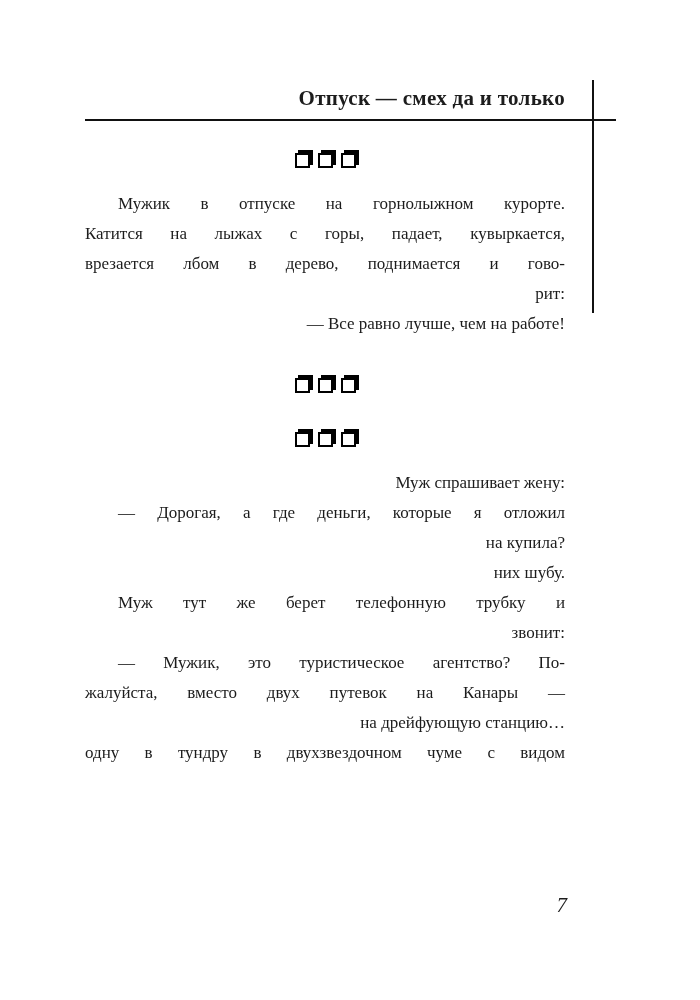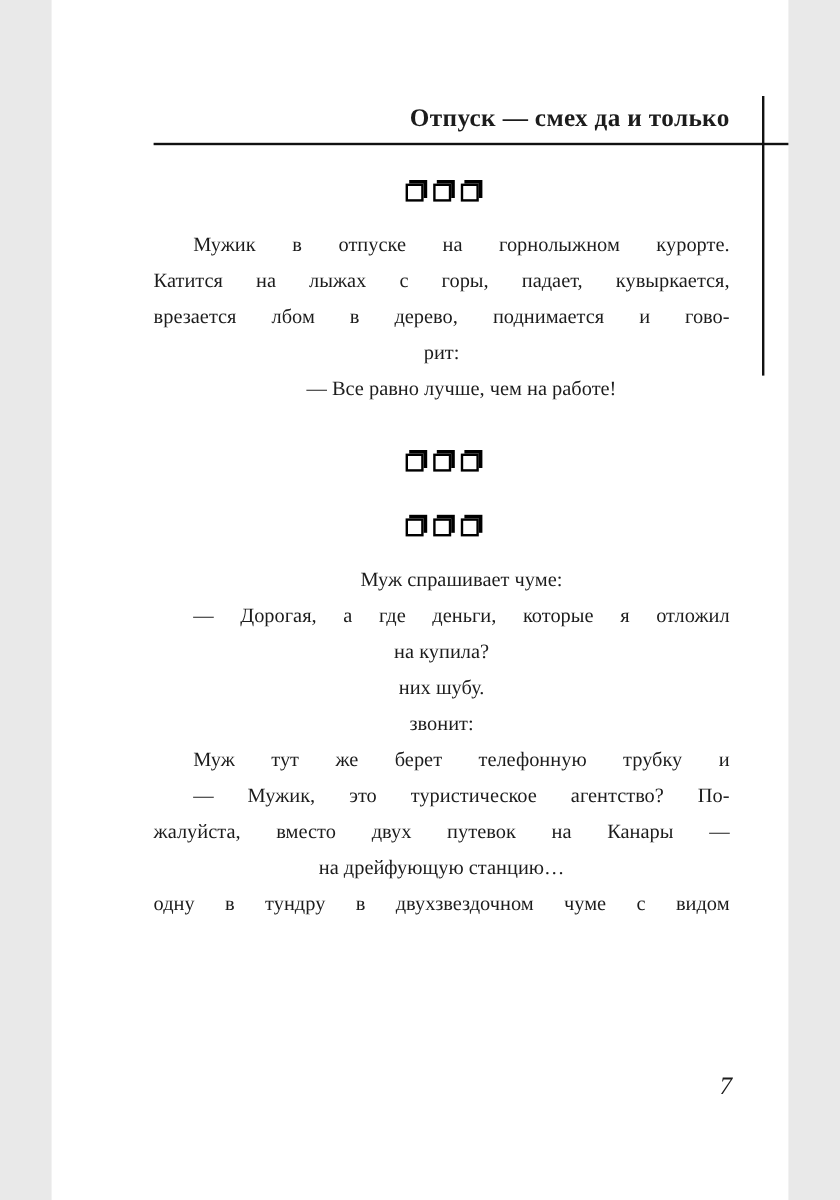--- a/index.html
+++ b/index.html
@@ -2,21 +2,21 @@
 <html lang="ru"><head>
 <meta charset="utf-8">
 <style>
   html, body {
     margin: 0;
     padding: 0;
     background: #e9e9e9;
   }
   .page {
     position: relative;
-    width: 614px;
+    width: 700px;
     height: 1000px;
     margin: 0 auto;
     background: #ffffff;
     font-family: "Liberation Serif", "DejaVu Serif", serif;
     color: #1c1c1c;
     overflow: hidden;
   }
   
   .running-head {
     position: absolute;
@@ -72,21 +72,21 @@
     width: 11px;
     height: 11px;
     background: #ffffff;
     border: 2px solid #000000;
     box-shadow: 3px -3px 0 0 #000000;
   }
   .para {
     margin: 0;
   }
   .line {
-    text-align: center;
+    text-align: right;
     white-space: nowrap;
   }
   .line.j {
     text-align: justify;
     text-align-last: justify;
     white-space: normal;
     word-spacing: 0.05em;
   }
   .line.first {
     text-indent: 33px;
@@ -133,32 +133,32 @@
         <span class="sq"></span>
       </div>
       <div class="para">
       </div>
       <div class="divider">
         <span class="sq"></span>
         <span class="sq"></span>
         <span class="sq"></span>
       </div>
       <div class="para">
-        <div class="line first">Муж спрашивает чуме:</div>
+        <div class="line first">Муж спрашивает жену:</div>
       </div>
       <div class="para">
         <div class="line j first">— Дорогая, а где деньги, которые я отложил</div>
         <div class="line">на купила?</div>
       </div>
       <div class="para">
         <div class="line">них шубу.</div>
       </div>
       <div class="para">
+        <div class="line j first">Муж тут же берет телефонную трубку и</div>
         <div class="line">звонит:</div>
-        <div class="line j first">Муж тут же берет телефонную трубку и</div>
       </div>
       <div class="para">
         <div class="line j first">— Мужик, это туристическое агентство? По-</div>
         <div class="line j">жалуйста, вместо двух путевок на Канары —</div>
         <div class="line">на дрейфующую станцию…</div>
         <div class="line j">одну в тундру в двухзвездочном чуме с видом</div>
       </div>
     </div>
 
   <div class="folio">7</div>

